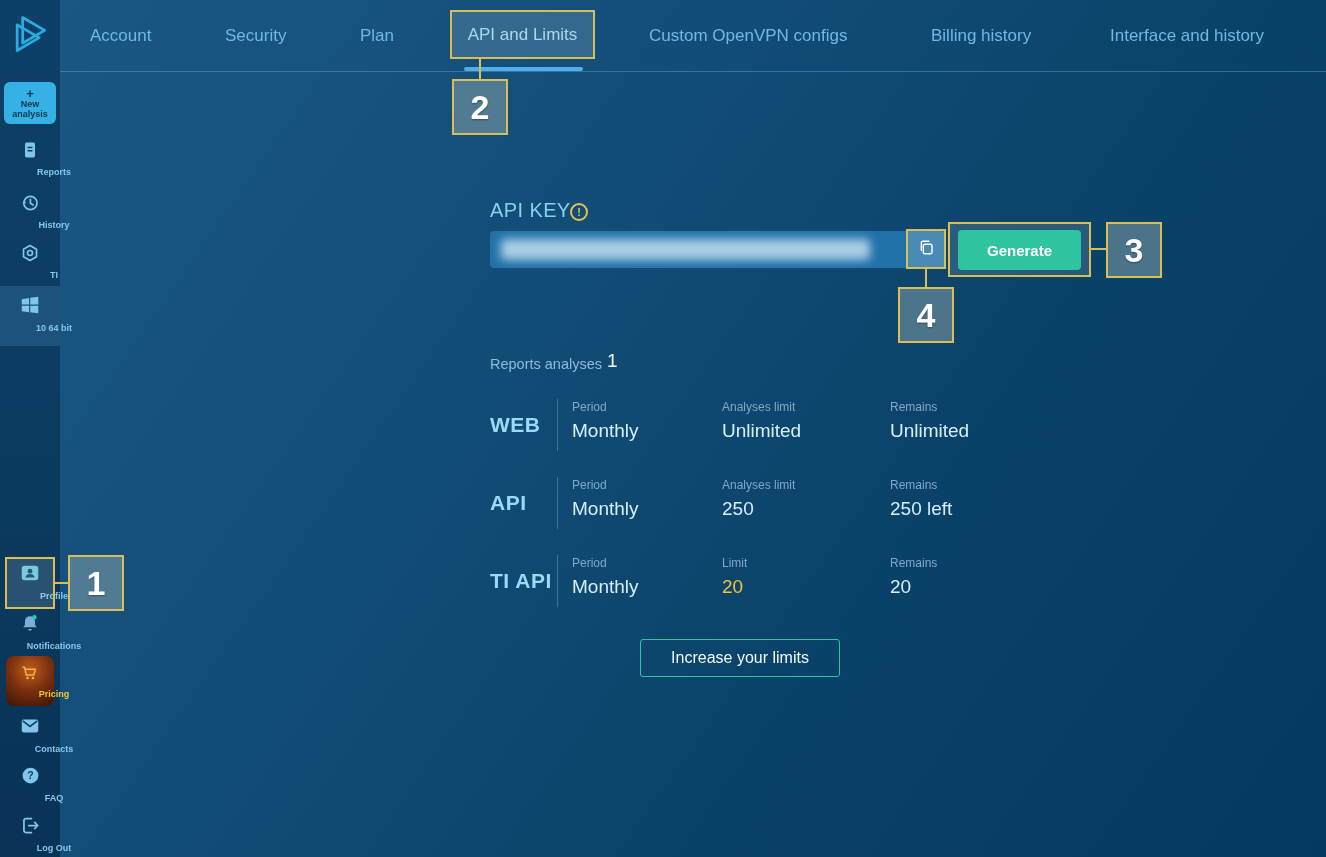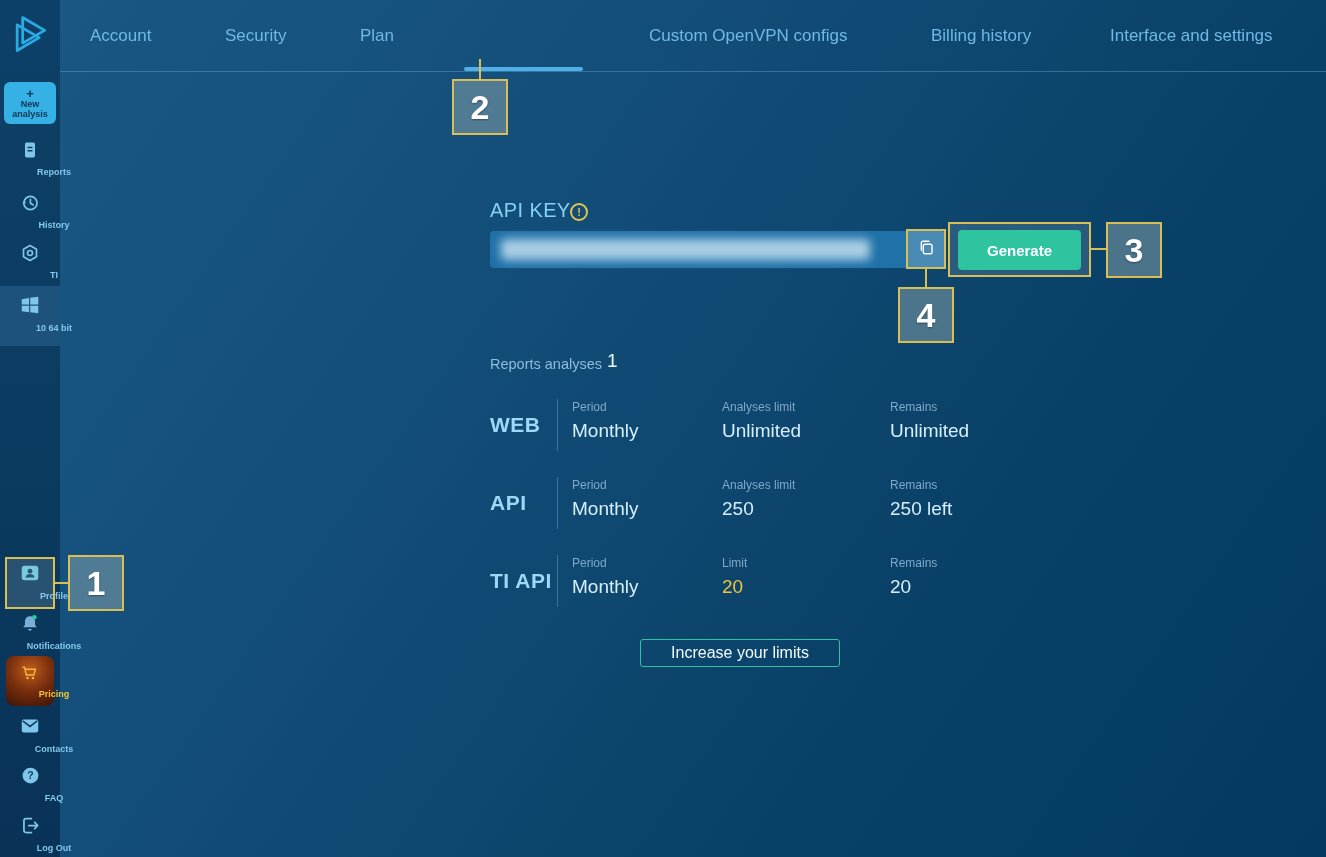--- a/index.html
+++ b/index.html
@@ -52,43 +52,46 @@
   .col{position:absolute;top:3px;display:flex;flex-direction:column;}
   .col-label{font-size:12px;color:#7fa9c8;}
   .col-value{font-size:19px;color:#d6effd;margin-top:6px;}
   .val-yellow{color:#f0c33c;}
   .col-p{left:82px;} .col-l{left:232px;} .col-r{left:400px;}
 
   .generate-btn{position:absolute;left:958px;top:230px;width:123px;height:40px;border-radius:4px;
     background:#2ec4a0;color:#fff;font-size:15px;font-weight:600;display:flex;align-items:center;justify-content:center;cursor:pointer;}
   .copy-btn{position:absolute;left:906px;top:229px;width:40px;height:40px;border:2px solid #d9bd55;
     background:rgba(200,220,225,.25);display:flex;align-items:center;justify-content:center;cursor:pointer;}
-  .increase-btn{position:absolute;left:640px;top:639px;width:200px;height:28px;border:1px solid #2ec4a0;border-radius:3px;
+  .increase-btn{position:absolute;left:640px;top:639px;width:200px;height:38px;border:1px solid #2ec4a0;border-radius:3px;
     color:#f0fbff;font-size:16px;display:flex;align-items:center;justify-content:center;cursor:pointer;background:transparent;}
 
   
   .hl-box{position:absolute;border:2px solid #d9bd55;background:rgba(200,220,225,.16);}
   .callout{position:absolute;width:56px;height:56px;border:2px solid #d9bd55;background:rgba(140,165,172,.5);
     display:flex;align-items:center;justify-content:center;font-size:34px;font-weight:bold;color:#ffffff;
     text-shadow:0 1px 2px rgba(0,0,0,.35);}
   .conn{position:absolute;background:#d9bd55;}
 </style>
 </head>
 <body>
 
 <div class="screen">
 
   <div class="nav-border"></div>
   <div class="nav-item" style="left:90px">Account</div>
   <div class="nav-item" style="left:225px">Security</div>
   <div class="nav-item" style="left:360px">Plan</div>
+  <div class="tab-hl">
+    <span>API and Limits</span>
+  </div>
   <div class="tab-underline"></div>
   <div class="nav-item" style="left:649px">Custom OpenVPN configs</div>
   <div class="nav-item" style="left:931px">Billing history</div>
-  <div class="nav-item" style="left:1110px">Interface and settings</div>
+  <div class="nav-item" style="left:1110px">Interface and history</div>
 
   <aside class="sidebar">
     <div class="logo-cell">
       <span>
         <svg width="44" height="44" viewBox="0 0 48 48">
           <path d="M16 6l24 14-24 14z" fill="none" stroke="#2aace2" stroke-width="3" stroke-linejoin="round"></path>
           <path d="M10 14l24 14-24 14z" fill="none" stroke="#2aace2" stroke-width="3" stroke-linejoin="round"></path>
         </svg>
       </span>
     </div>

